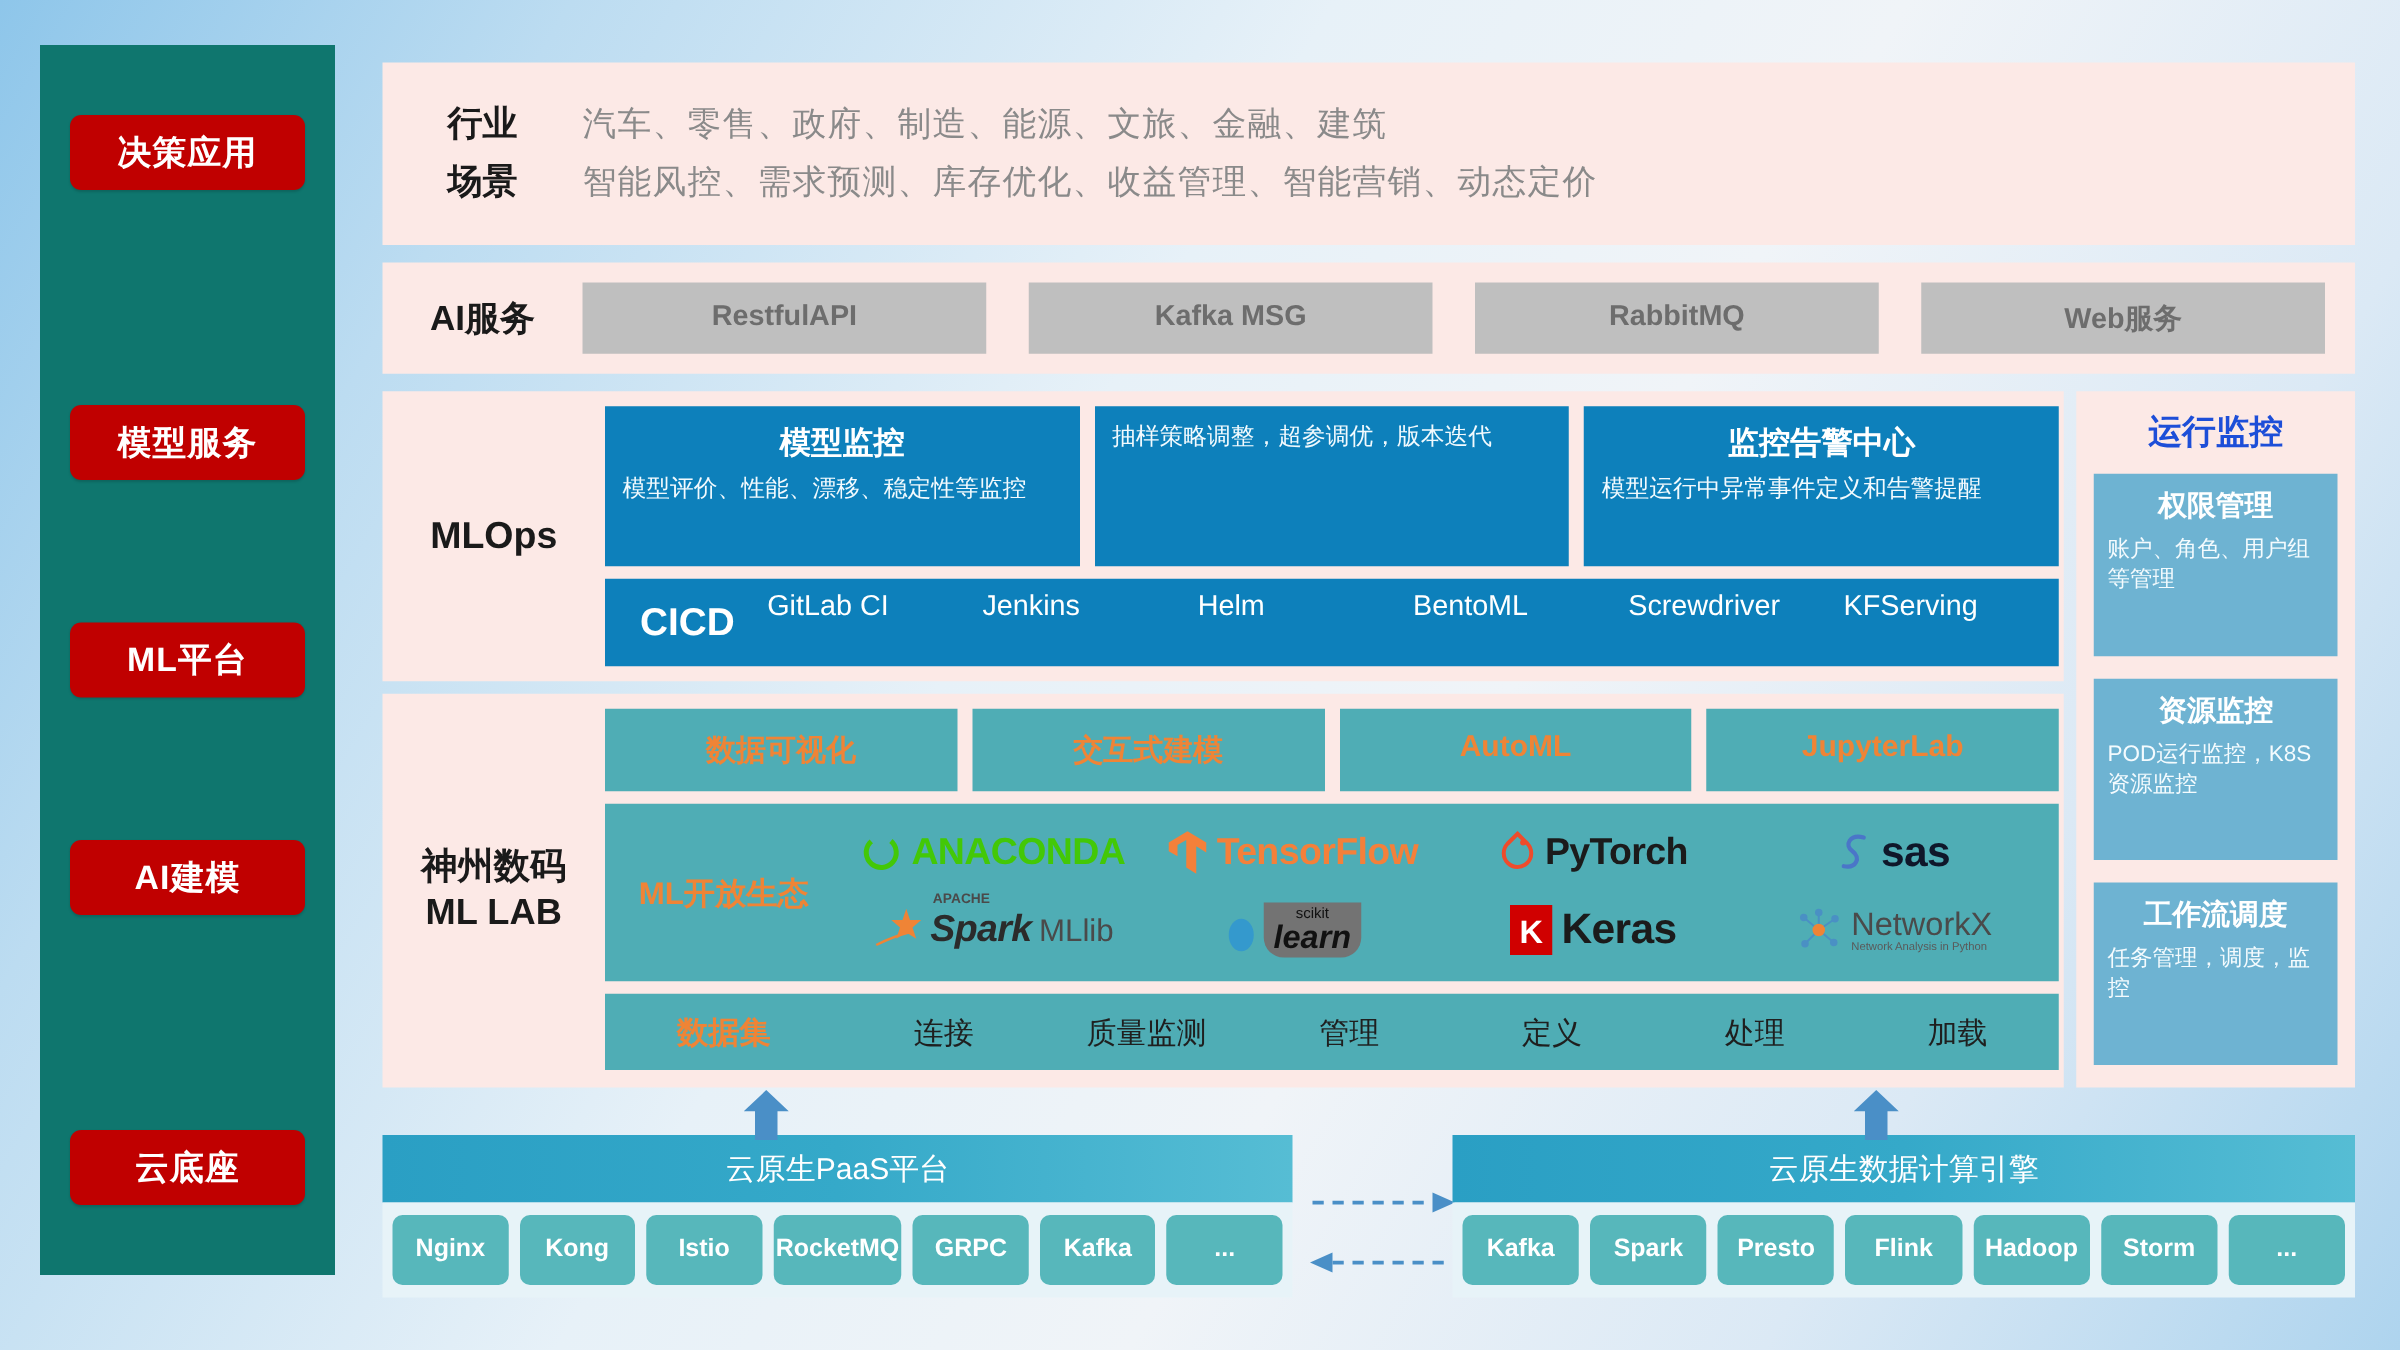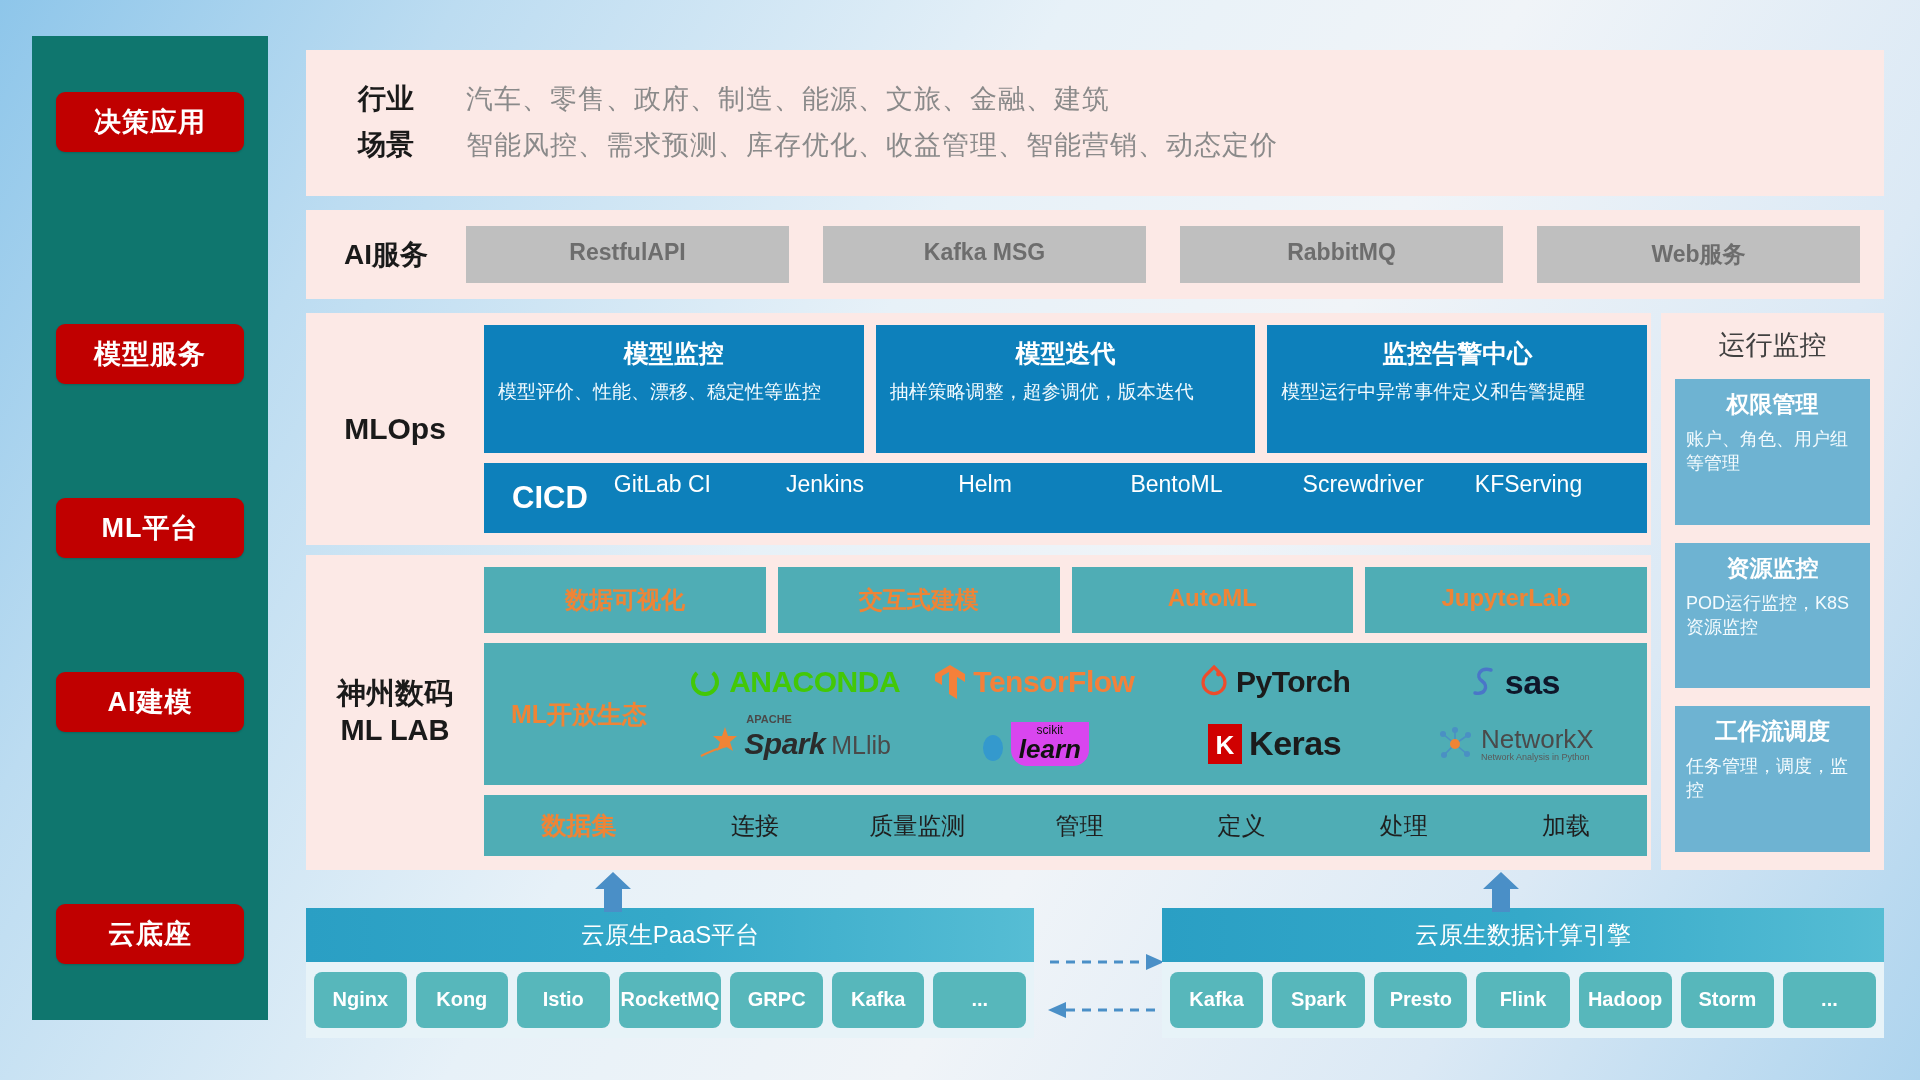--- a/index.html
+++ b/index.html
@@ -122,21 +122,21 @@
   .ds-label { width: 190px; flex: 0 0 190px; text-align: center; color: #ef8436; font-size: 25px; font-weight: bold; }
   .ds-items { flex: 1; display: flex; }
   .ds-item { flex: 1 1 0; text-align: center; font-size: 24px; color: #1f1f1f; }
 
   
   #band-monitor {
     width: 223px; flex: 0 0 223px;
     background: #fce9e6; padding: 14px 14px 18px 14px;
     display: flex; flex-direction: column;
   }
-  .mon-title { font-size: 27px; font-weight: normal; color: #404040; text-align: center; margin-bottom: 16px; }
+  .mon-title { font-size: 27px; font-weight: bold; color: #1d4ed8; text-align: center; margin-bottom: 16px; }
   .mon-card {
     background: #6eb3d2; color: #fff; padding: 10px 11px 12px 11px;
     margin-bottom: 18px; flex: 1 1 0;
   }
   .mon-card h5 { font-size: 23px; font-weight: bold; text-align: center; margin-bottom: 7px; }
   .mon-card p { font-size: 18px; line-height: 1.34; color: #f4fbfe; }
 
   
   #cloud { position: absolute; left: 306px; top: 890px; width: 1282px; height: 150px; }
   .cloud-group { position: absolute; top: 18px; }
@@ -209,21 +209,20 @@
 
       <div class="band" id="band-mlops">
         <div class="mlops-label">MLOps</div>
         <div class="mlops-right">
           <div class="mlops-cards">
             <div class="mlops-card">
               <h4>模型监控</h4>
               <p>模型评价、性能、漂移、稳定性等监控</p>
             </div>
             <div class="mlops-card">
-              <h4>模型迭代</h4>
               <p>抽样策略调整，超参调优，版本迭代</p>
             </div>
             <div class="mlops-card">
               <h4>监控告警中心</h4>
               <p>模型运行中异常事件定义和告警提醒</p>
             </div>
           </div>
           <div class="cicd-bar">
             <div class="cicd-title">CICD</div>
             <div class="cicd-items">
@@ -298,21 +297,21 @@
                     <span class="logo-txt" style="color:#2b2b2b;font-style:italic">Spark</span>
                   </span>
                   <span style="font-size:25px;color:#4a4a4a">MLlib</span>
                 </div>
               </div>
 
               <div class="logo">
                 <svg width="38" height="44" viewBox="0 0 38 44">
                   <ellipse cx="13" cy="26" rx="10" ry="13" fill="#3499cd"></ellipse>
                 </svg>
-                <div style="background:#d946ef;padding:2px 8px 4px 8px;border-radius:0 0 16px 16px;text-align:center;margin-left:-14px">
+                <div style="background:#737373;padding:2px 8px 4px 8px;border-radius:0 0 16px 16px;text-align:center;margin-left:-14px">
                   <div style="font-size:12px;color:#111;line-height:1">scikit</div>
                   <div style="font-size:26px;font-style:italic;font-weight:bold;color:#111;line-height:1">learn</div>
                 </div>
               </div>
 
               <div class="logo">
                 <svg width="34" height="40" viewBox="0 0 34 40">
                   <rect x="0" y="0" width="34" height="40" fill="#d00000"></rect>
                   <text x="17" y="30" font-size="26" font-weight="bold" fill="#fff" text-anchor="middle" font-family="Liberation Sans, sans-serif">K</text>
                 </svg>

